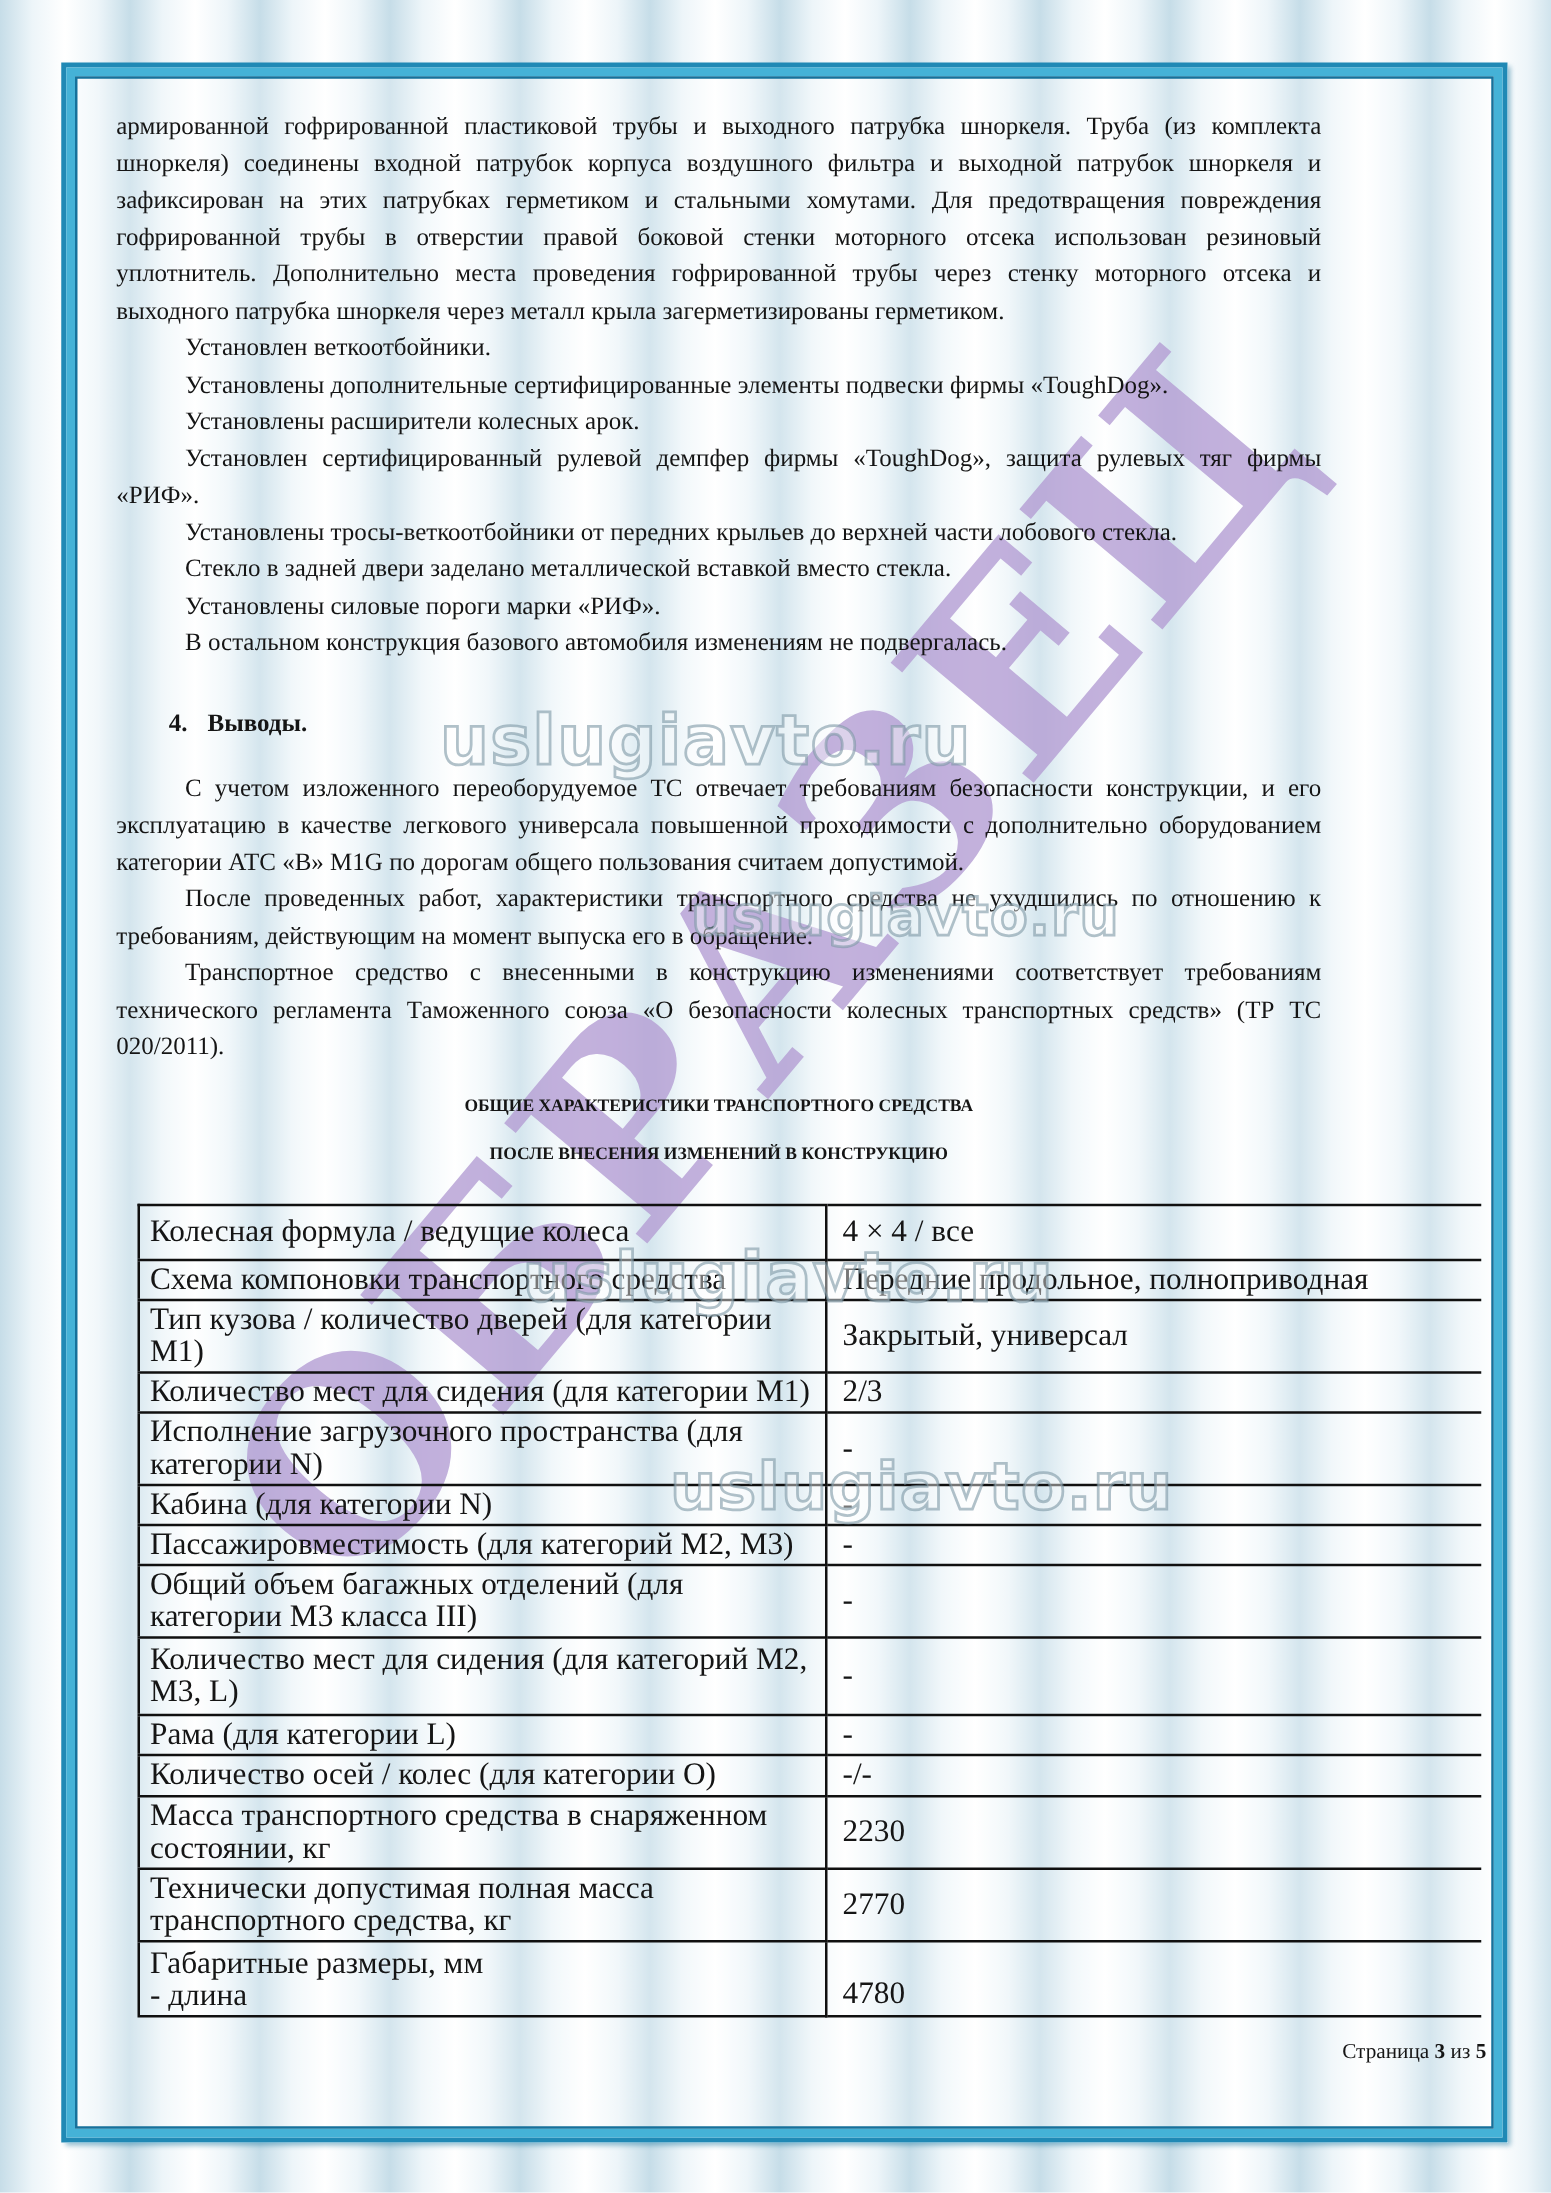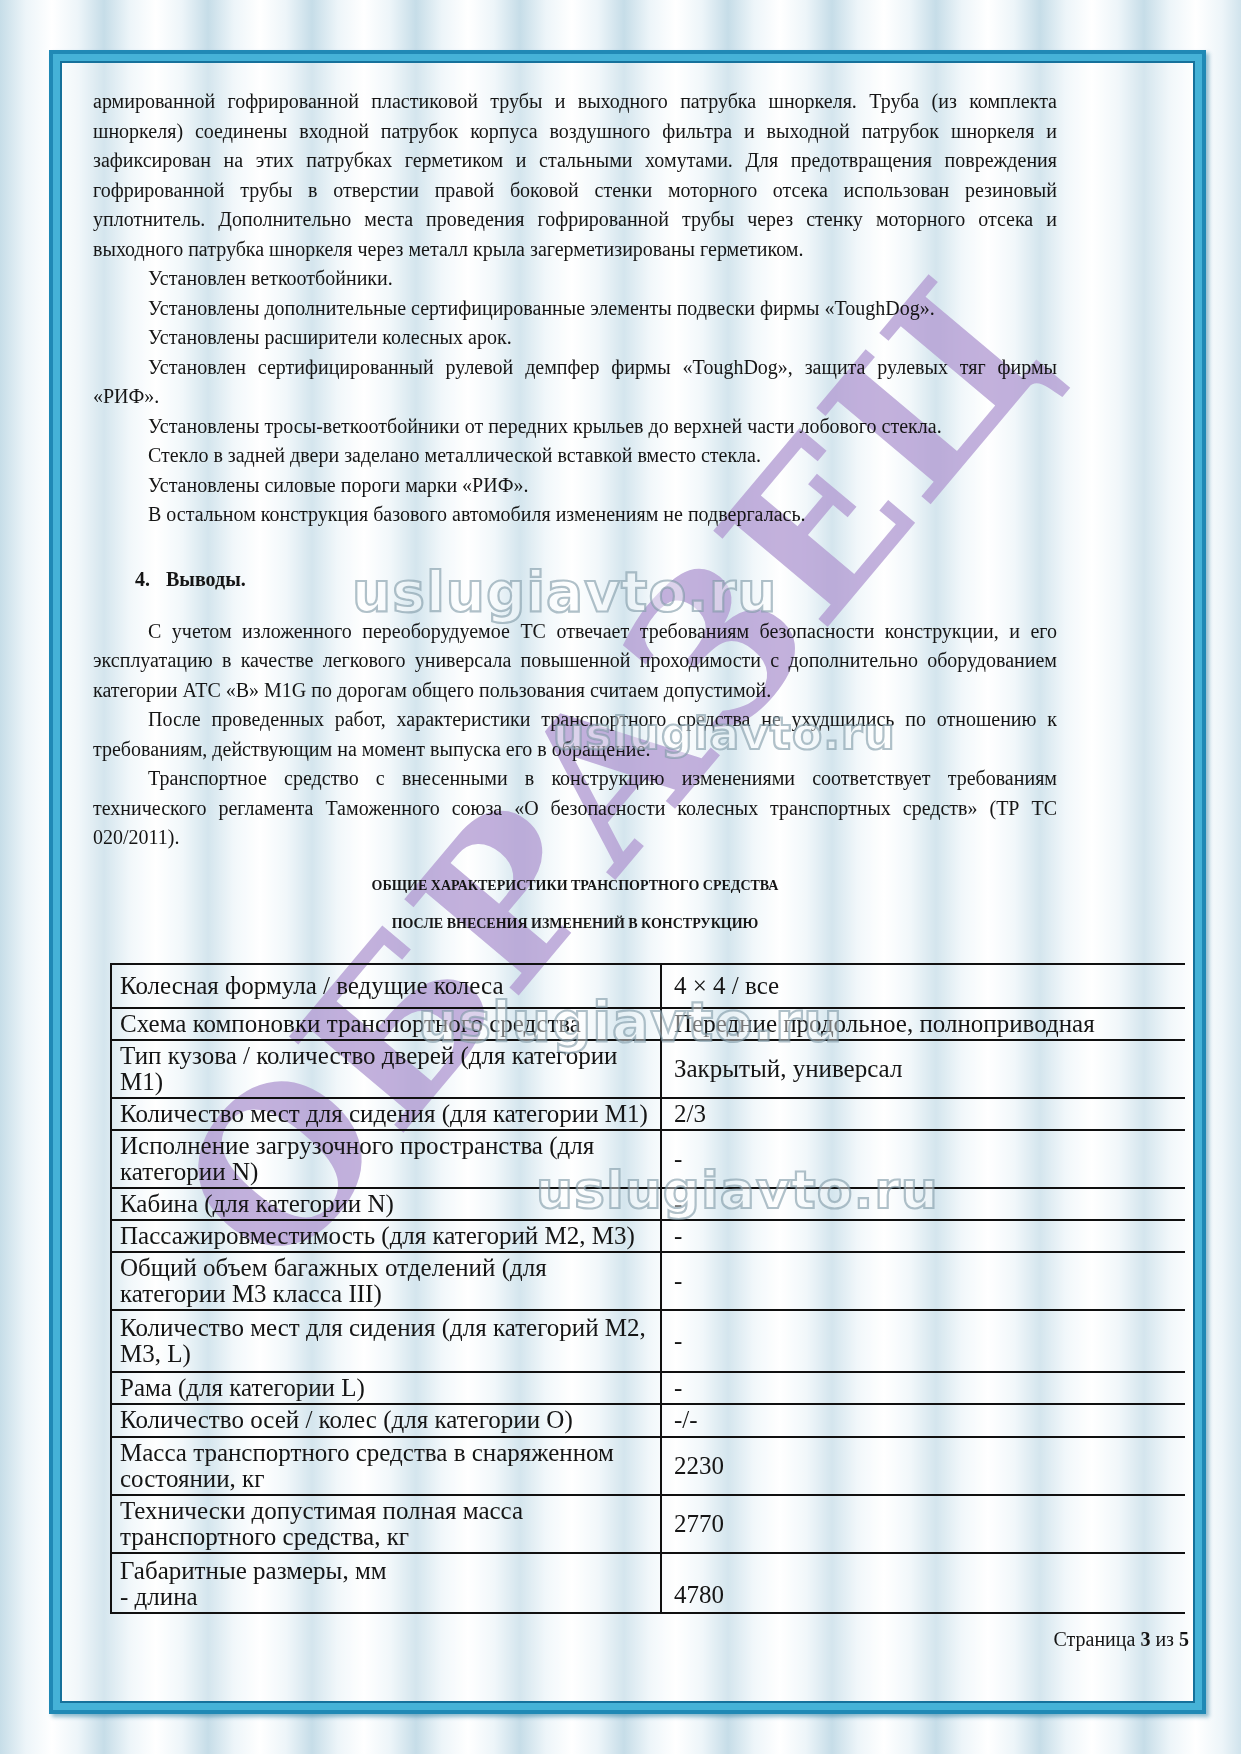--- a/index.html
+++ b/index.html
@@ -92,21 +92,21 @@
   tr.r4  { height: 29px; } tr.r5  { height: 53px; } tr.r6  { height: 28px; }
   tr.r7  { height: 32px; } tr.r8  { height: 53px; } tr.r9  { height: 62px; }
   tr.r10 { height: 30px; } tr.r11 { height: 33px; } tr.r12 { height: 49px; }
   tr.r13 { height: 56px; } tr.r14 { height: 55px; }
   td.pre { white-space: pre-line; }
   tr.r14 td.lbl { vertical-align: top; padding-top: 4px; }
   tr.r14 td.val { vertical-align: bottom; padding-bottom: 4px; }
 
   .footer {
     position: absolute; right: 4px; bottom: 50px;
-    font-size: 20px; z-index: 4;
+    font-size: 17px; z-index: 4;
   }
   .footer b { font-weight: bold; }
 </style>
 </head>
 <body>
 
 <div class="page">
 
   <div class="wm-sample">ОБРАЗЕЦ</div>
 

